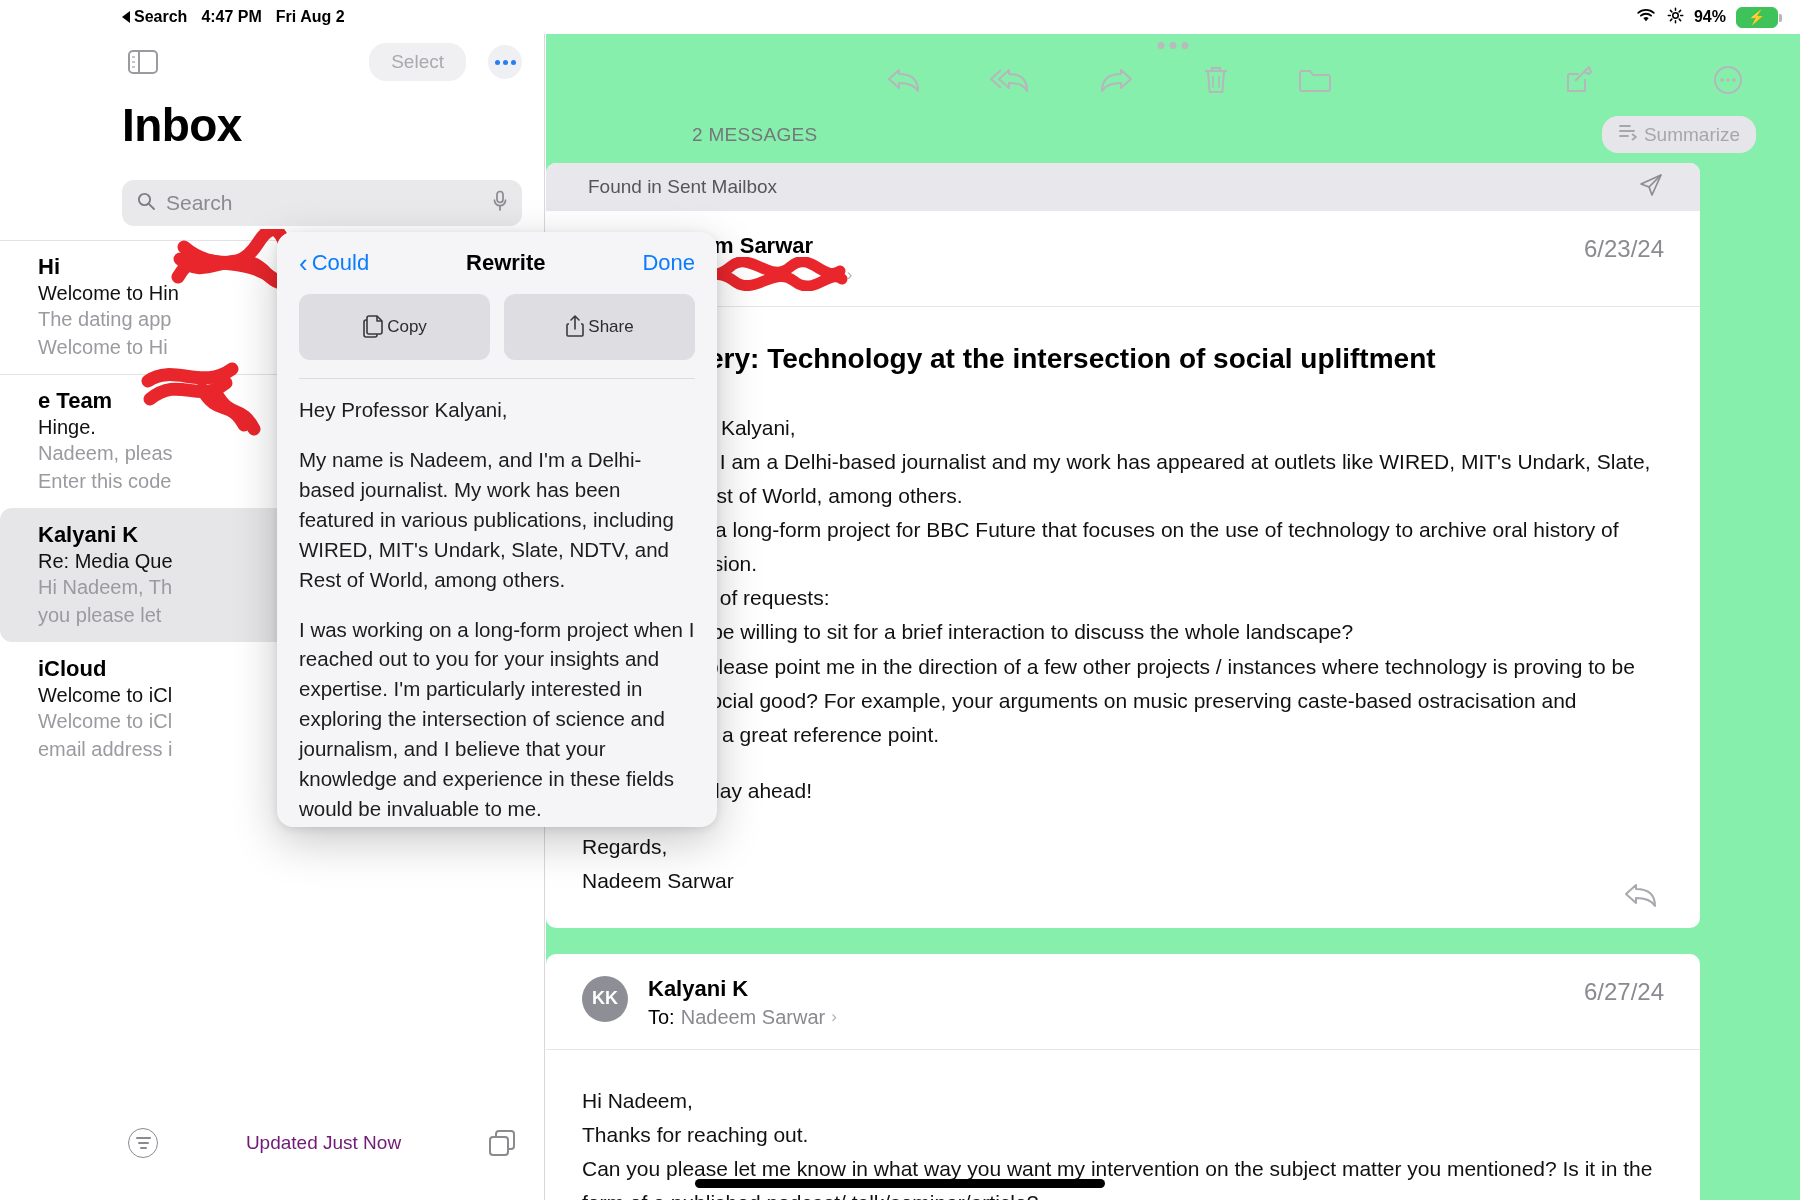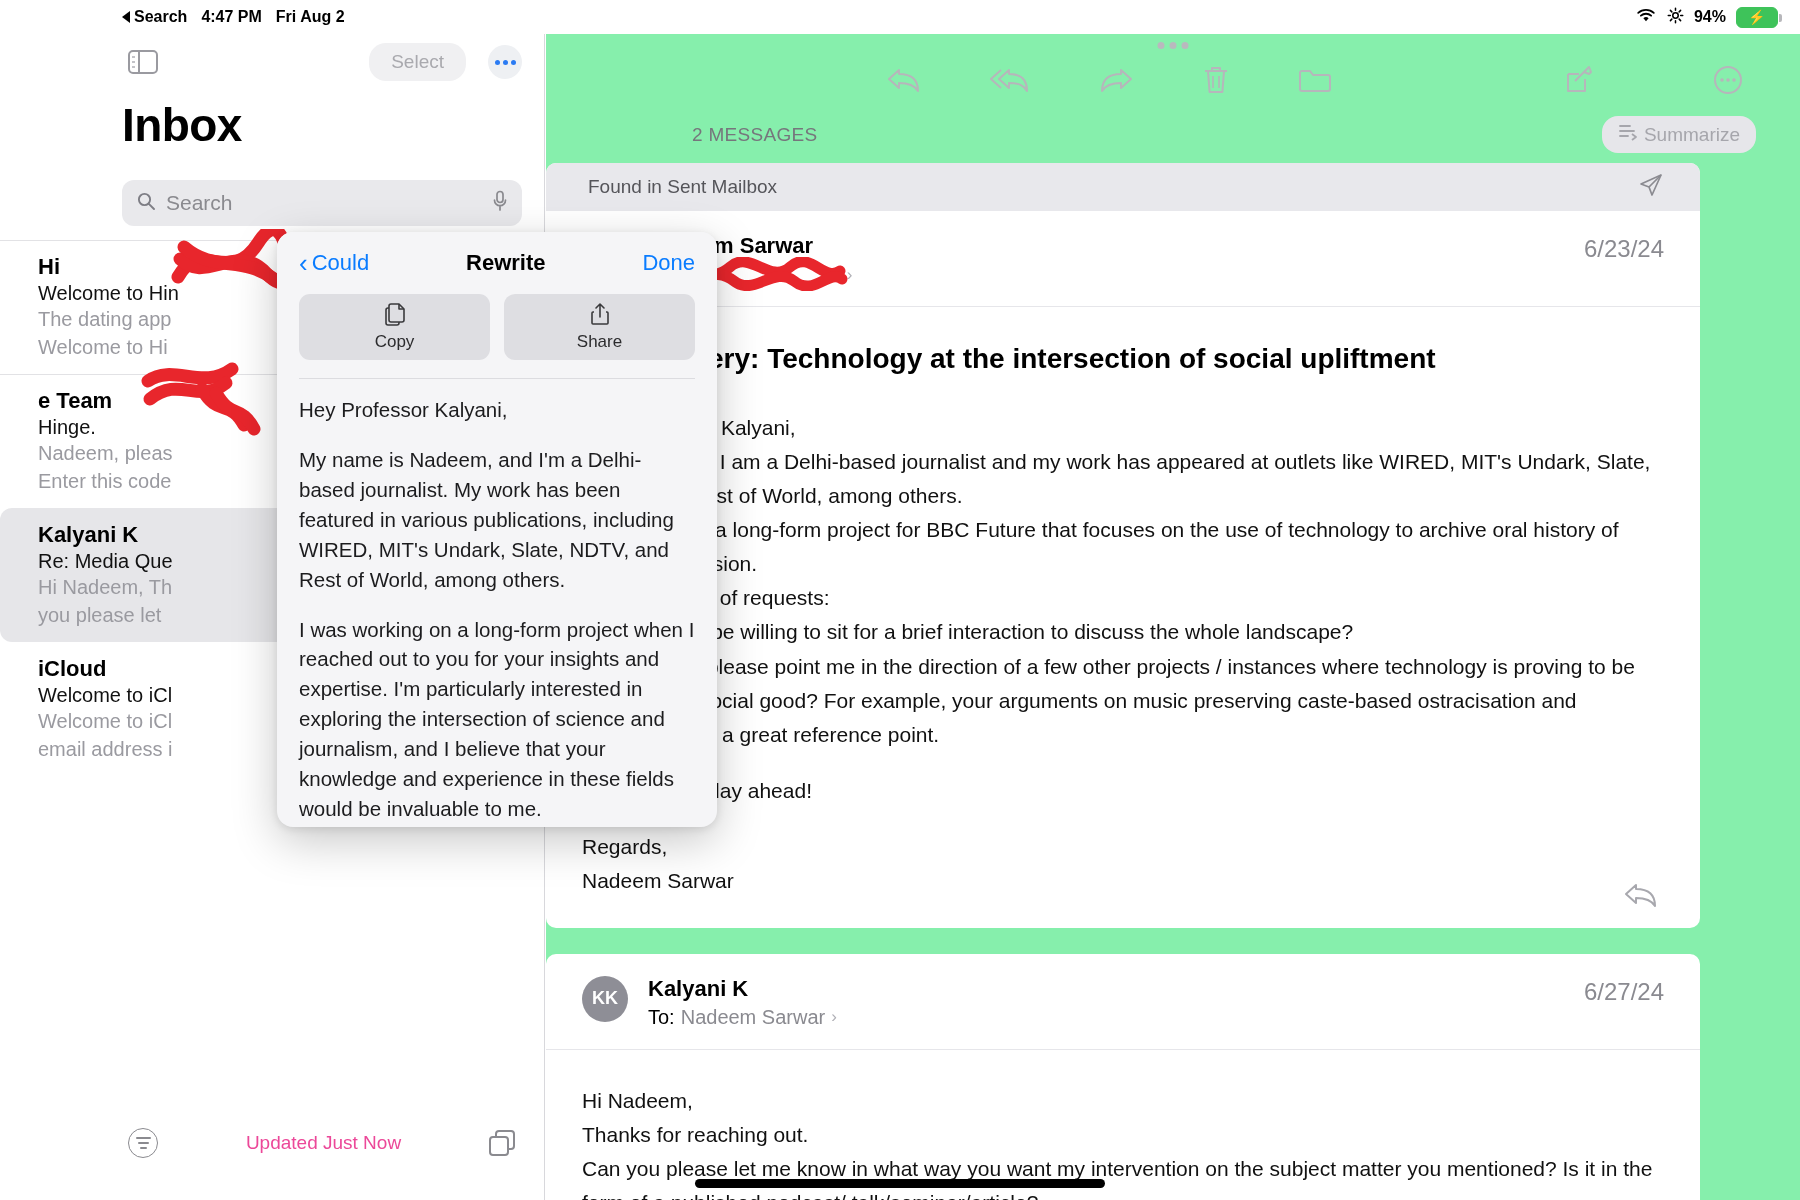--- a/index.html
+++ b/index.html
@@ -102,21 +102,21 @@
     padding: 0 30px 22px 128px;
   }
   .filter-circle {
     width: 30px; height: 30px; border-radius: 50%; border: 1.6px solid #8a8a8f;
     display:flex; flex-direction:column; align-items:center; justify-content:center; gap:3px;
   }
   .filter-circle span { display:block; height:1.8px; background:#8a8a8f; border-radius:1px; }
   .filter-circle span:nth-child(1){ width:15px; }
   .filter-circle span:nth-child(2){ width:11px; }
   .filter-circle span:nth-child(3){ width:7px; }
-  .updated-txt { font-size: 19px; color: #ec4899; }
+  .updated-txt { font-size: 19px; color: #701a75; }
   .copy-stack { position: relative; width: 26px; height: 26px; }
   .copy-stack i {
     position: absolute; width: 20px; height: 20px; border: 2px solid #8a8a8f; border-radius: 4px;
   }
   .copy-stack i:nth-child(1){ left:6px; top:0; }
   .copy-stack i:nth-child(2){ left:0; top:6px; background:#fff; }
 
   
   .detail {
     position: absolute; left: 546px; top: 34px; width: 1254px; height: 1166px;
@@ -190,21 +190,21 @@
     height: 62px; display: flex; align-items: center; justify-content: space-between;
     padding: 0 22px; background: #f5f5f7;
   }
   .po-back { color: #0a7cff; font-size: 22px; display: flex; align-items: center; gap: 4px; cursor: pointer; }
   .po-chev { font-size: 26px; font-weight: 400; line-height: 1; }
   .po-title { font-size: 22px; font-weight: 700; color: #000; }
   .po-done { color: #0a7cff; font-size: 22px; cursor: pointer; }
   .po-actions { display: flex; gap: 14px; padding: 0 22px; }
   .po-btn {
     flex: 1; background: #dedee2; border-radius: 11px; height: 66px;
-    display: flex; flex-direction: column; align-items: center; justify-content: center; gap: 3px;
+    display: flex; flex-direction: row; align-items: center; justify-content: center; gap: 3px;
     cursor: pointer;
   }
   .po-btn .glyph { color: #3a3a3c; font-size: 21px; line-height: 1; }
   .po-btn .lbl { font-size: 17px; color: #2c2c2e; }
   .po-divider { height: 1px; background: #dcdce0; margin: 18px 22px 0 22px; }
   .po-body {
     padding: 16px 22px 20px 22px; font-size: 20.5px; line-height: 1.46; color: #1c1c1e;
   }
   .po-body p { margin: 0; }
   .po-body .gap { height: 20px; }

